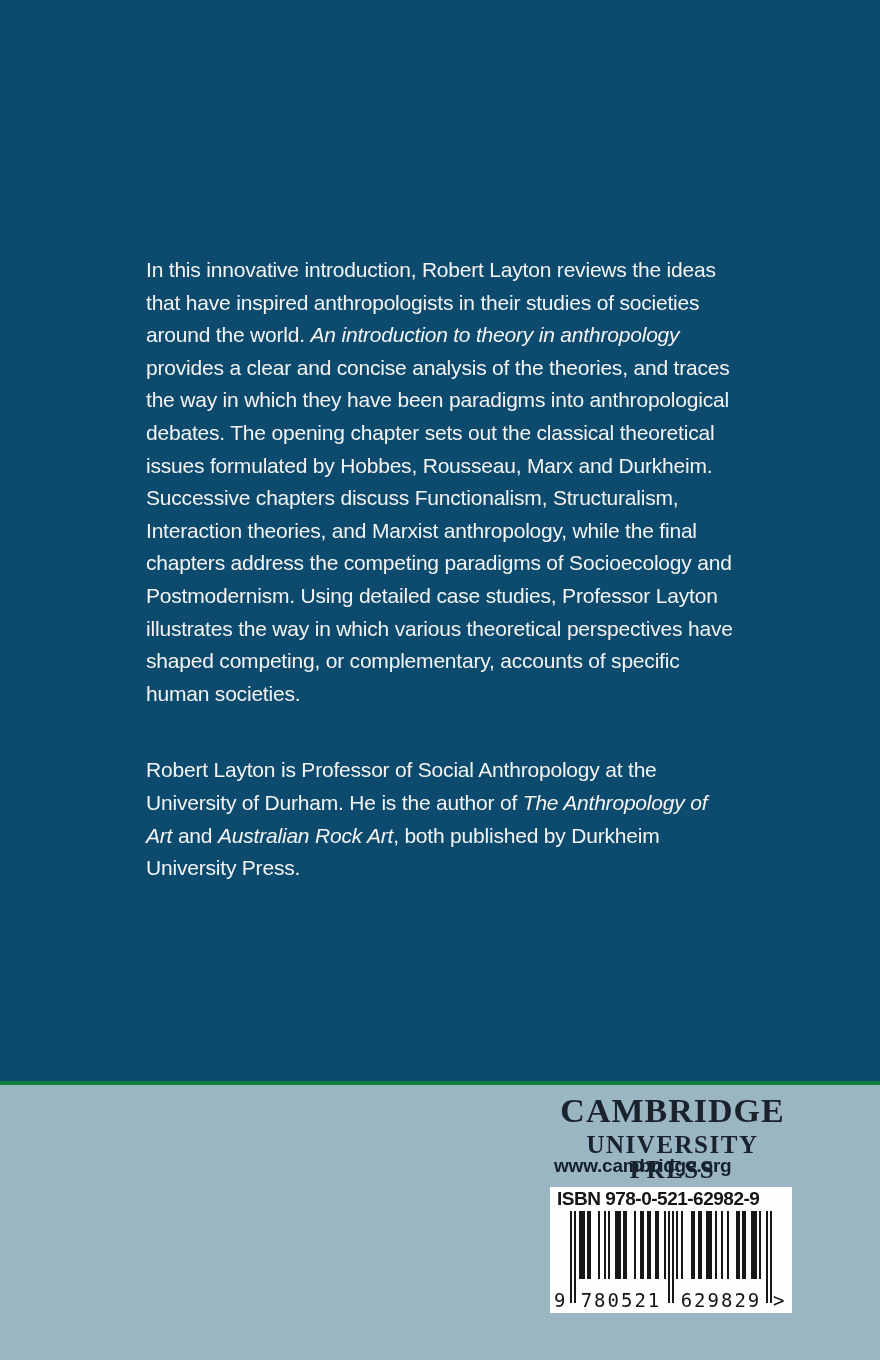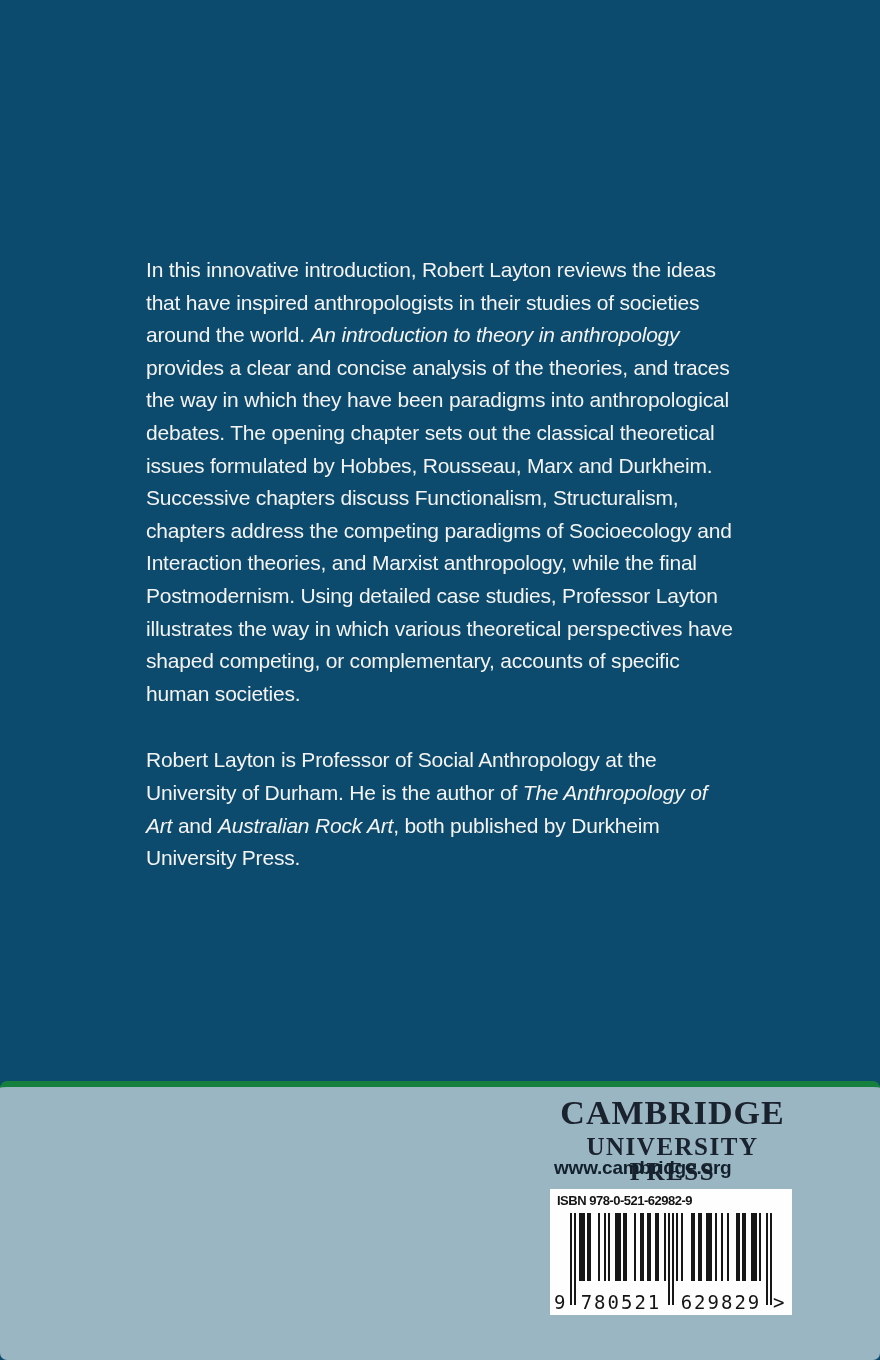--- a/index.html
+++ b/index.html
@@ -20,33 +20,32 @@
   }
   .line {
     white-space: nowrap;
     font-size: 21px;
     line-height: 32.6px;
     letter-spacing: -0.2px;
     color: #f4f4f2;
     font-family: "Liberation Sans", sans-serif;
   }
   .line .i { font-style: italic; }
-  .para2 { margin-top: 34px; }
+  .para2 { margin-top: 44px; }
 
   
   .band {
     position: absolute;
     left: 0;
     top: 1081px;
     width: 880px;
     height: 279px;
     background: #99b6c2;
-    border-top: 6px solid #15803d;
+    border-top: 4px solid #15803d;
     box-sizing: border-box;
-    border-radius: 7px;
   }
   .logo-name {
     position: absolute;
     left: 550px;
     top: 9px;
     width: 245px;
     text-align: center;
     font-family: "Liberation Serif", serif;
     font-weight: bold;
     font-size: 34px;
@@ -86,21 +85,21 @@
     width: 242px;
     height: 126px;
     background: #fefefe;
   }
   .isbn {
     position: absolute;
     top: 2px;
     left: 7px;
     font-family: "Liberation Sans", sans-serif;
     font-weight: bold;
-    font-size: 13px;
+    font-size: 19px;
     line-height: 20px;
     letter-spacing: -0.5px;
     color: #141414;
     white-space: nowrap;
   }
   .bars {
     position: absolute;
     left: 20px;
     top: 24px;
     width: 202px;
@@ -138,22 +137,22 @@
   <section class="blurb">
     <div class="para">
         <div class="line"><span>In this innovative introduction, Robert Layton reviews the ideas</span></div>
         <div class="line"><span>that have inspired anthropologists in their studies of societies</span></div>
         <div class="line"><span>around the world. </span><span class="i">An introduction to theory in anthropology</span></div>
         <div class="line"><span>provides a clear and concise analysis of the theories, and traces</span></div>
         <div class="line"><span>the way in which they have been paradigms into anthropological</span></div>
         <div class="line"><span>debates. The opening chapter sets out the classical theoretical</span></div>
         <div class="line"><span>issues formulated by Hobbes, Rousseau, Marx and Durkheim.</span></div>
         <div class="line"><span>Successive chapters discuss Functionalism, Structuralism,</span></div>
+        <div class="line"><span>Interaction theories, and Marxist anthropology, while the final</span></div>
         <div class="line"><span>chapters address the competing paradigms of Socioecology and</span></div>
-        <div class="line"><span>Interaction theories, and Marxist anthropology, while the final</span></div>
         <div class="line"><span>Postmodernism. Using detailed case studies, Professor Layton</span></div>
         <div class="line"><span>illustrates the way in which various theoretical perspectives have</span></div>
         <div class="line"><span>shaped competing, or complementary, accounts of specific</span></div>
         <div class="line"><span>human societies.</span></div>
       </div>
     <div class="para para2">
         <div class="line"><span>Robert Layton is Professor of Social Anthropology at the</span></div>
         <div class="line"><span>University of Durham. He is the author of </span><span class="i">The Anthropology of</span></div>
         <div class="line"><span class="i">Art</span><span> and </span><span class="i">Australian Rock Art</span><span>, both published by Durkheim</span></div>
         <div class="line"><span>University Press.</span></div>

